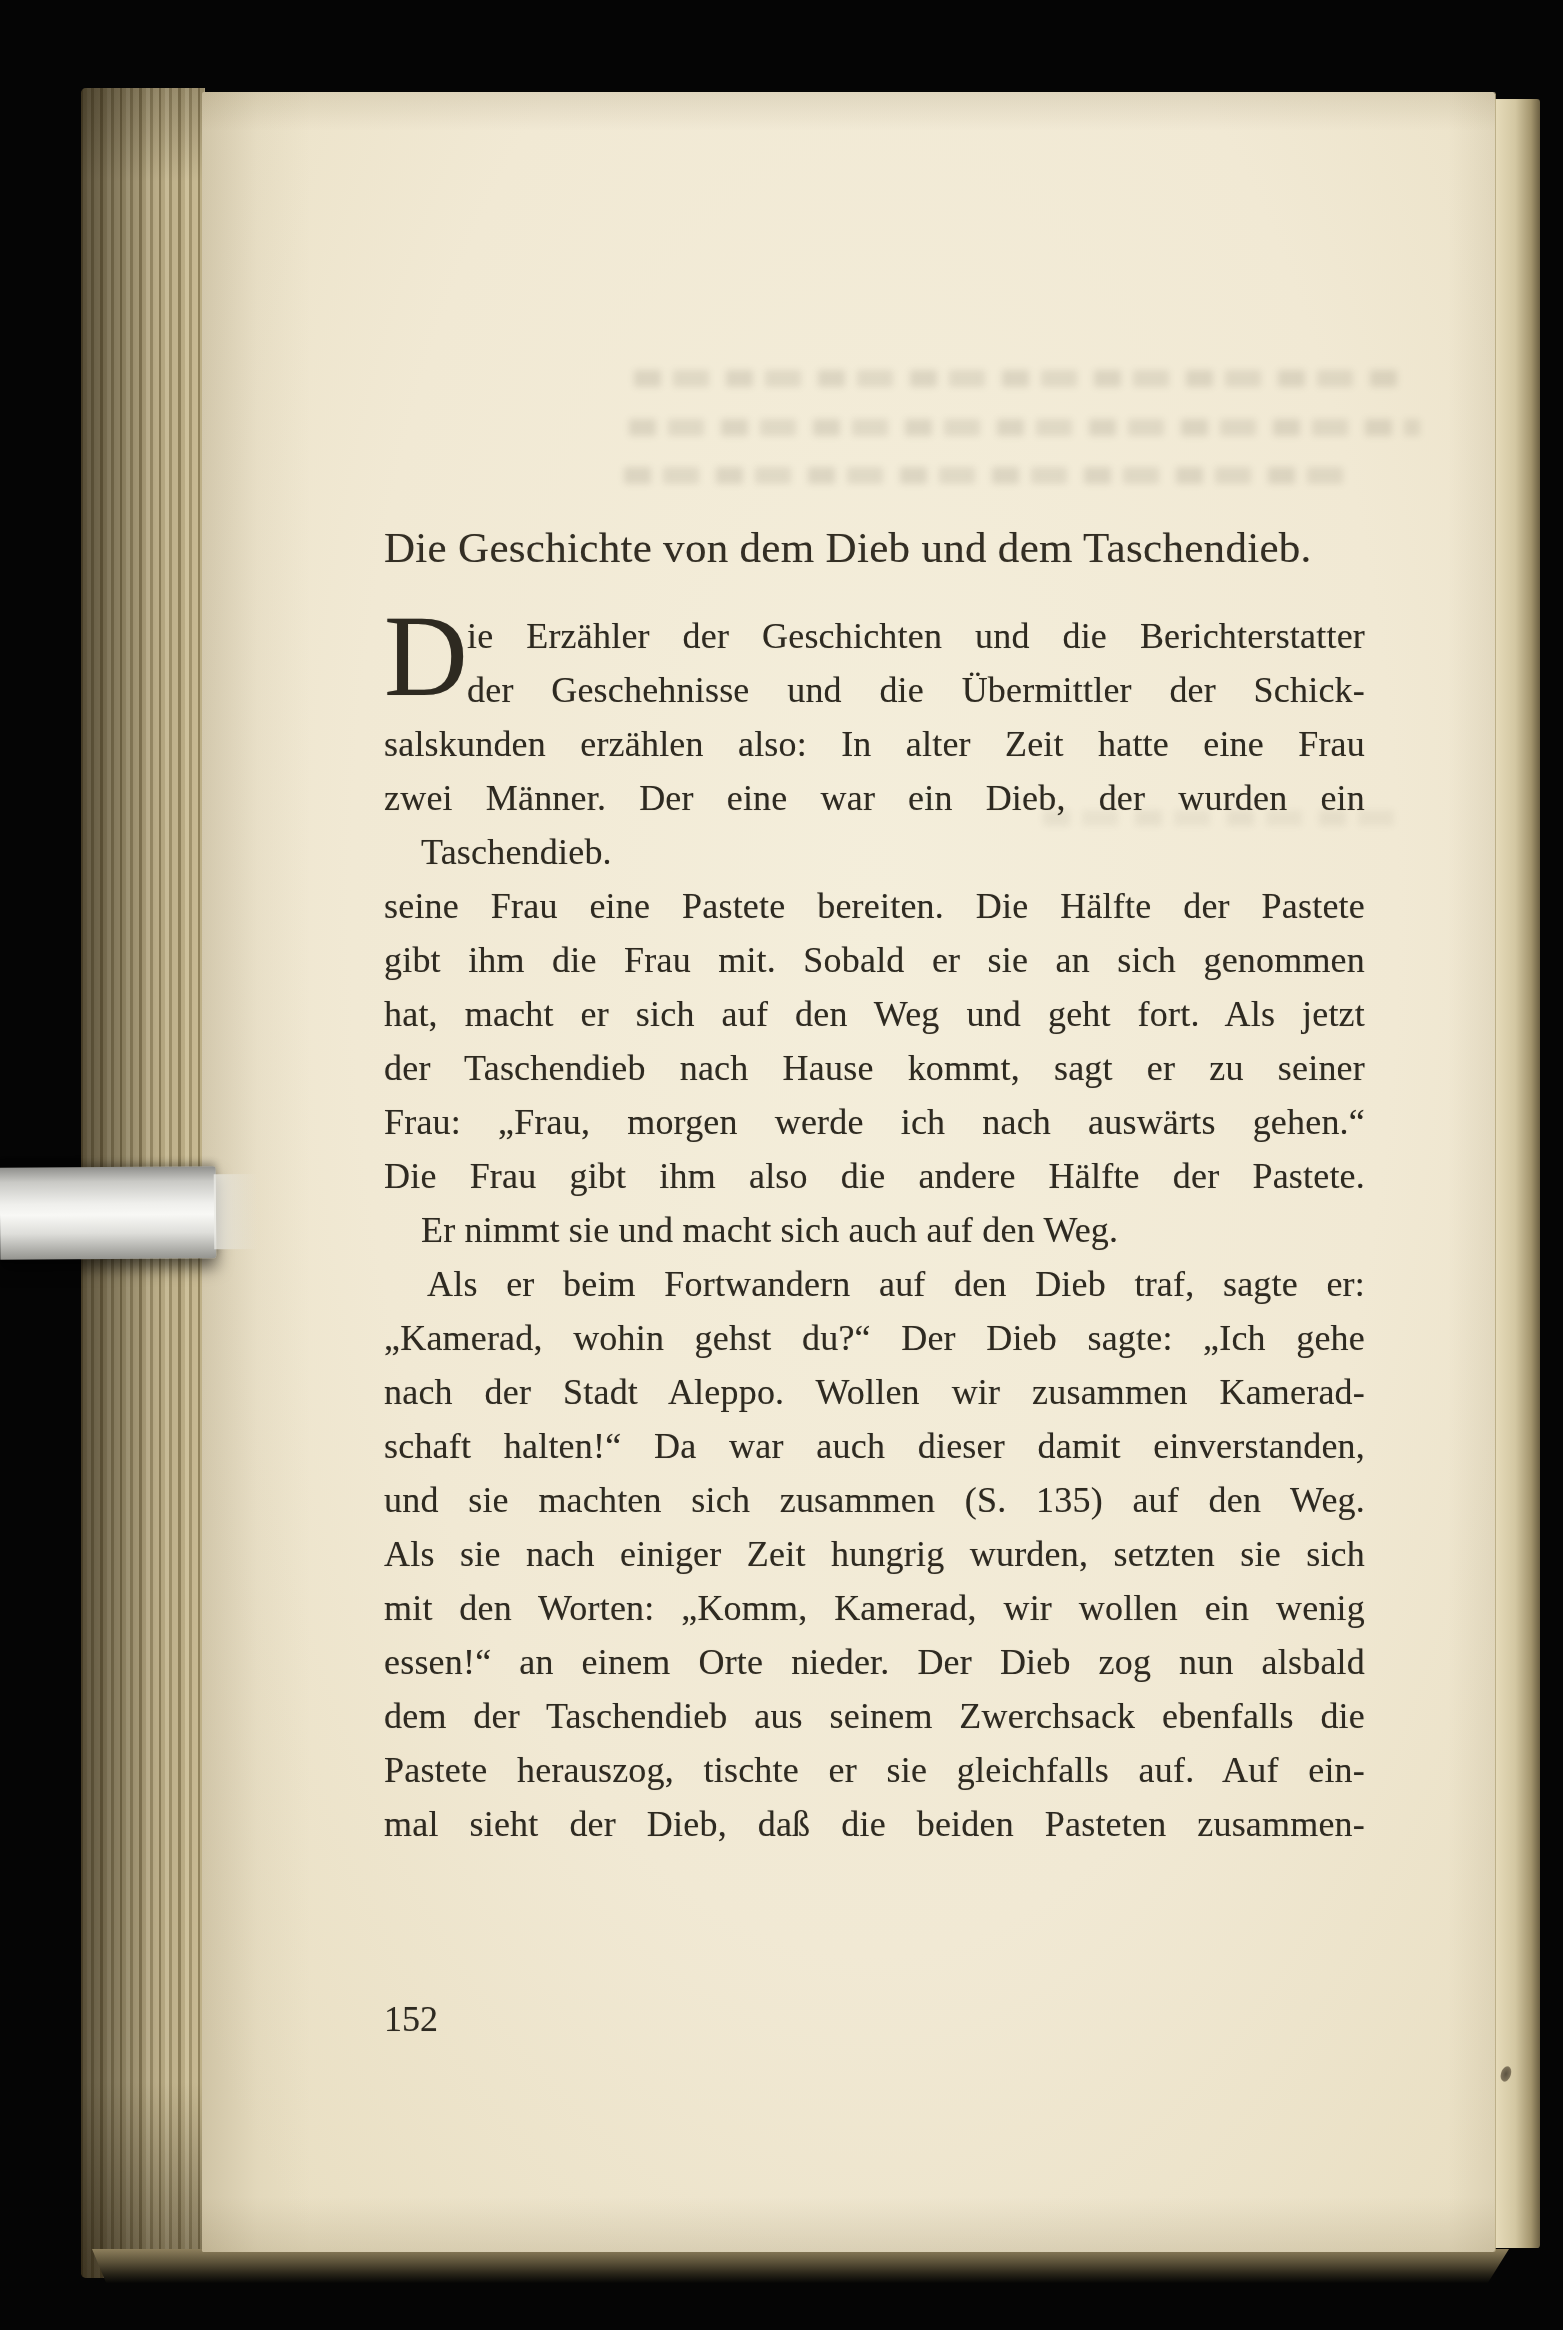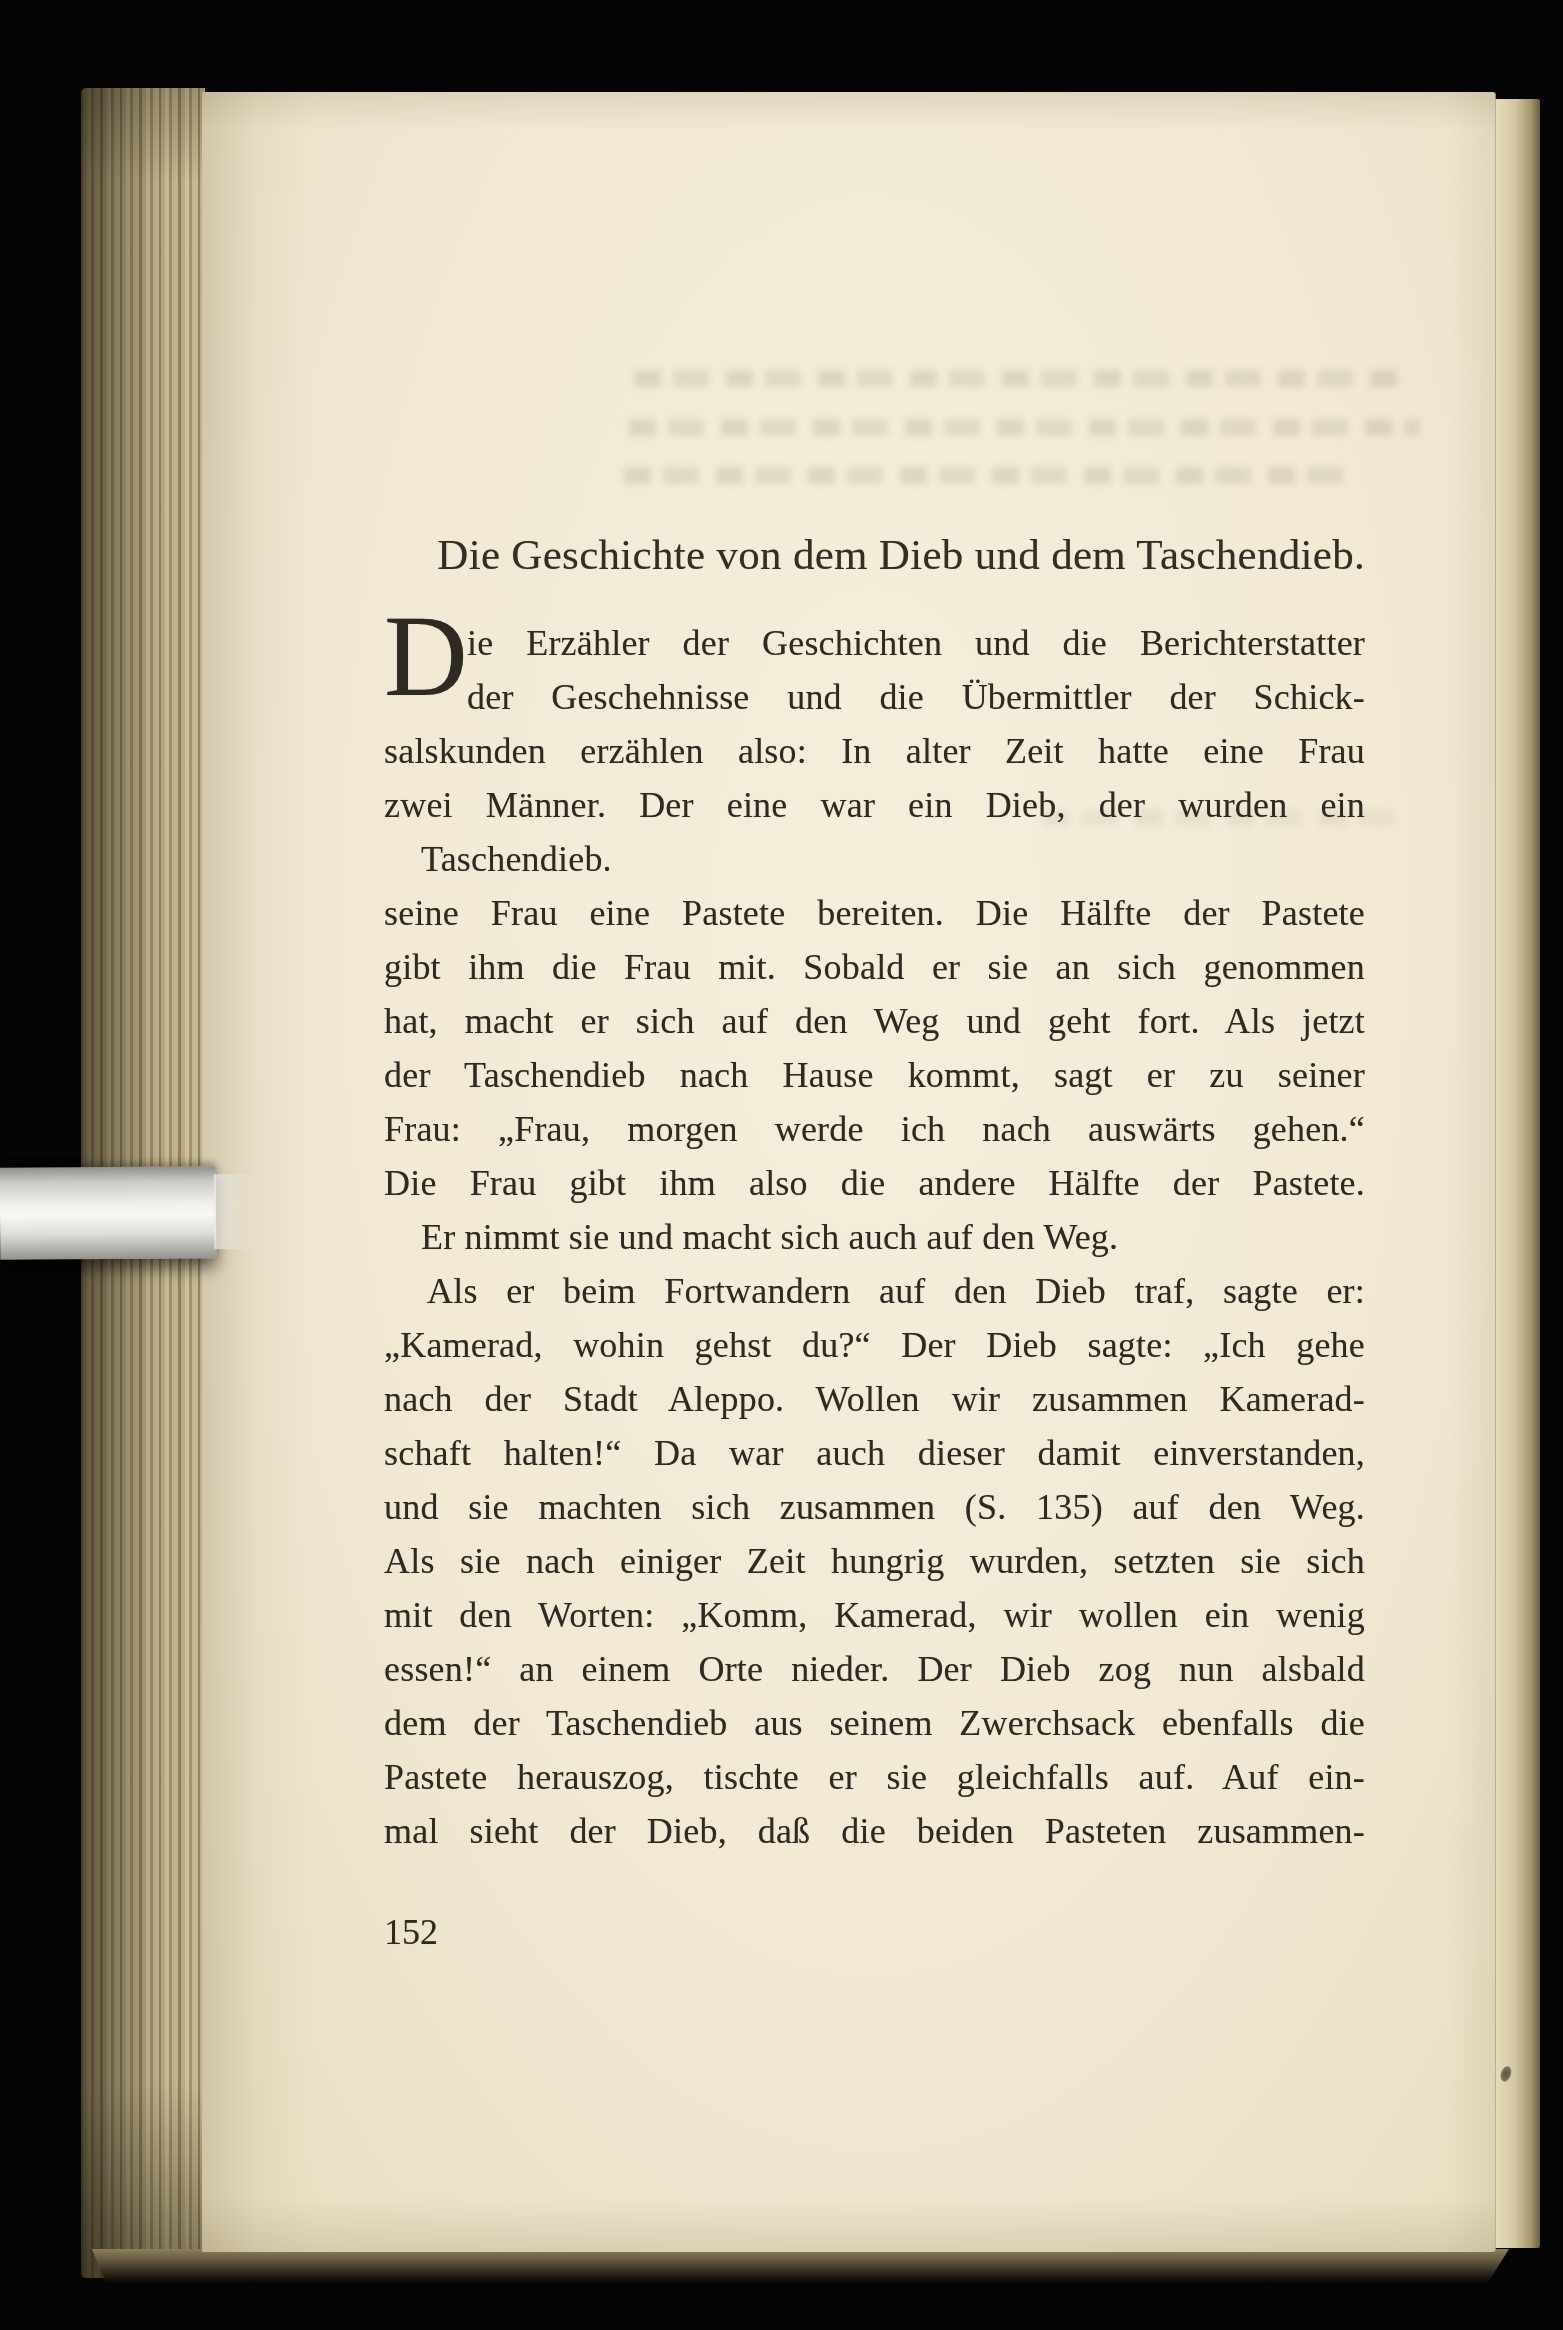--- a/index.html
+++ b/index.html
@@ -92,28 +92,27 @@
 
   .text-block {
     position: absolute;
     left: 182px; top: 416px;
     width: 981px;
     color: #2e2a21;
     text-shadow: 0 0 0.8px rgba(46,42,33,0.35);
   }
 
   .page-title {
-    margin: 16px 0 31px 0;
+    margin: 9px 0 31px 0;
     font-size: 43px;
     font-weight: normal;
     line-height: 61px;
     white-space: nowrap;
     letter-spacing: 0.3px;
     color: #332e24;
-    text-align: right;
   }
 
   .paragraph { margin: 0; }
 
   .line {
     font-size: 36px;
     line-height: 54px;
     text-align: justify;
     text-align-last: justify;
     letter-spacing: 0.2px;
@@ -125,21 +124,21 @@
   .dropcap {
     position: absolute;
     left: 0; top: 90px;
     font-size: 116px;
     line-height: 1;
     color: #2e2a21;
   }
 
   .page-number {
     position: absolute;
-    left: 182px; top: 1817px;
+    left: 182px; top: 1904px;
     font-size: 36px;
     line-height: 47px;
     color: #2e2a21;
     text-shadow: 0 0 0.8px rgba(46,42,33,0.35);
   }
 
   
 
   .bookmark {
     position: absolute;

